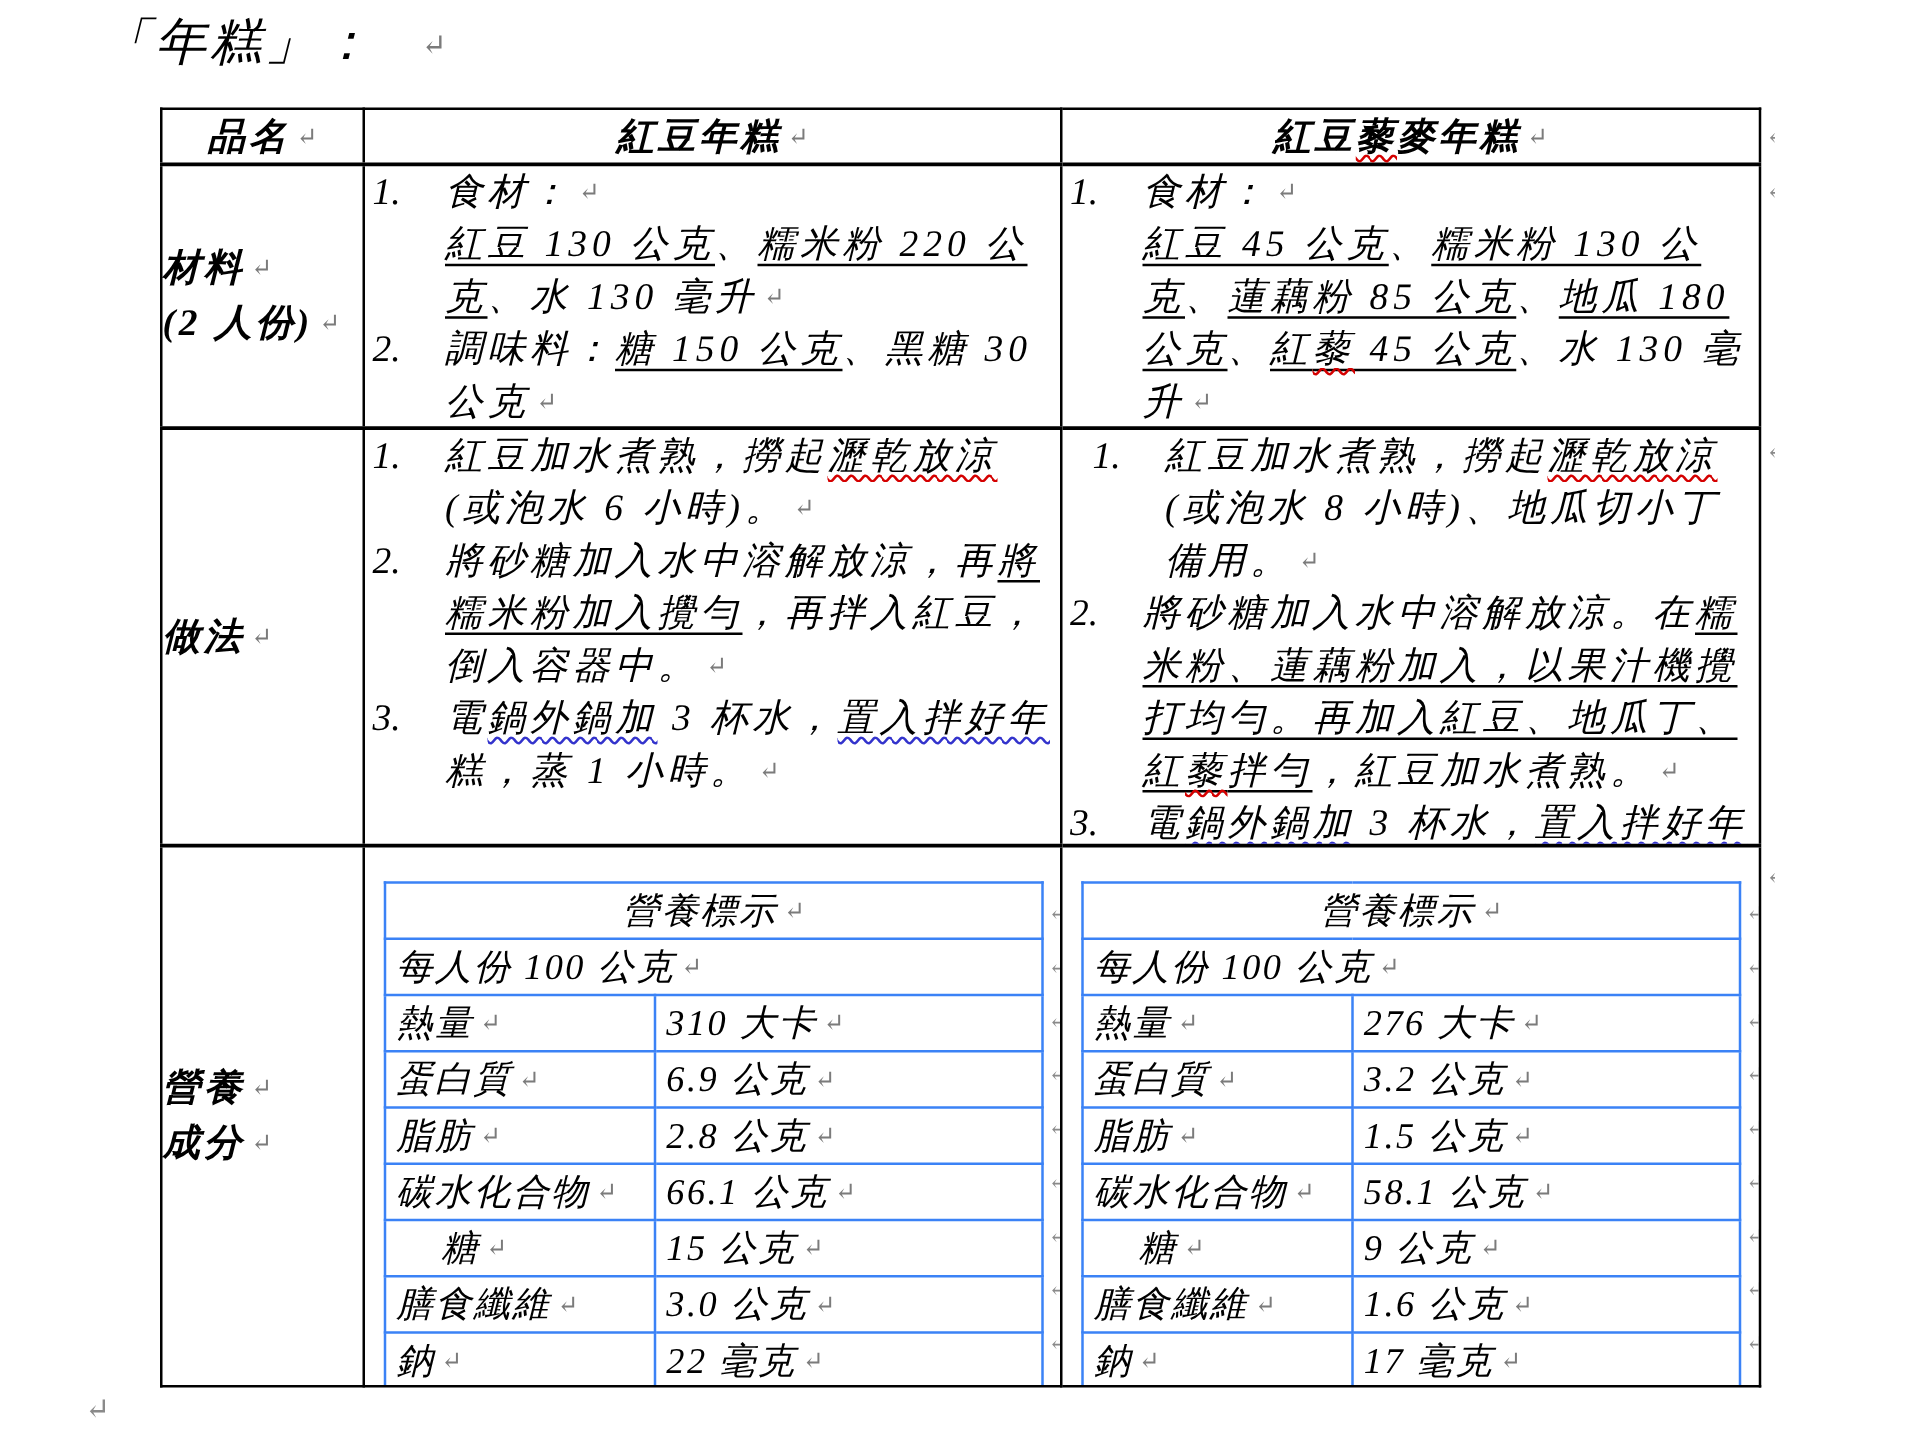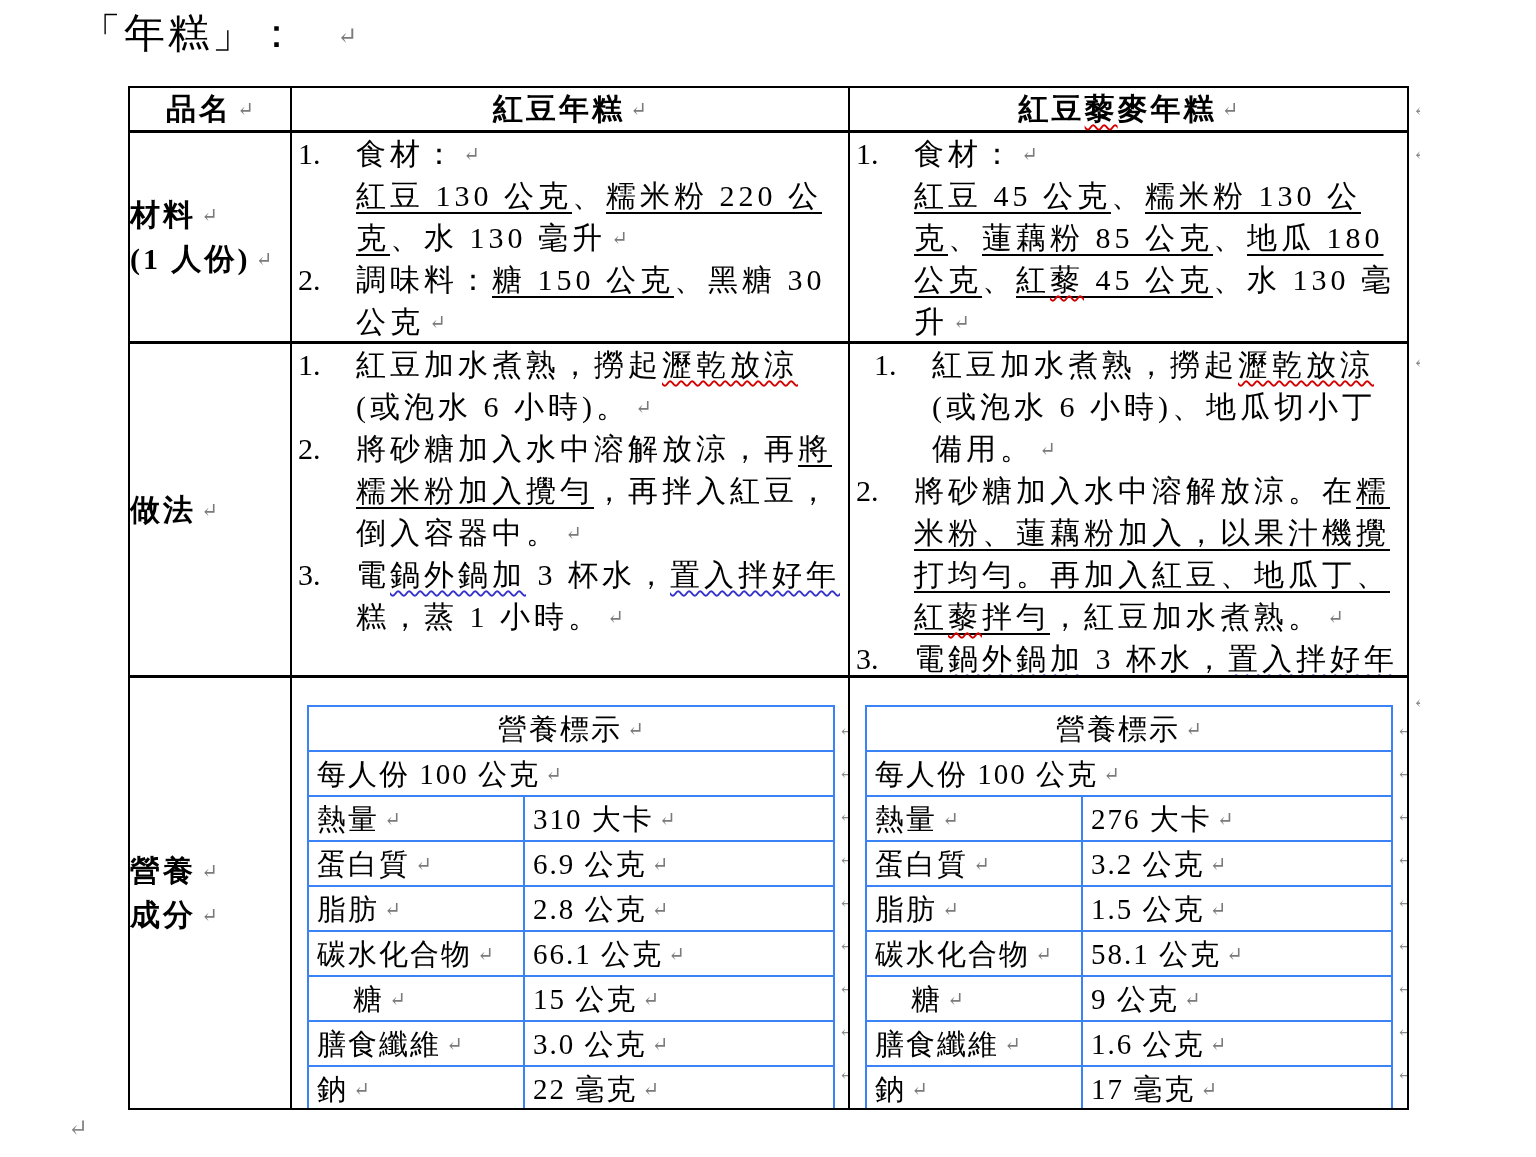--- a/index.html
+++ b/index.html
@@ -1,17 +1,17 @@
 <!DOCTYPE html>
 <html><head>
 <meta charset="utf-8">
 <style>
   html,body{margin:0;padding:0;background:#fff;}
   .page{position:relative;width:1420px;height:1157px;background:#ffffff;overflow:hidden;
-        font-family:"Liberation Serif","DejaVu Serif",serif;color:#000;}
+        font-family:"Liberation Serif","DejaVu Serif",serif;color:#000;font-style:italic;}
   .doc-title{position:absolute;left:80px;top:6px;font-size:41px;letter-spacing:3px;white-space:nowrap;}
   .doc-title .pmark{font-size:24px;margin-left:24px;}
   .outer{position:absolute;left:128px;top:86px;width:1279px;border-collapse:collapse;table-layout:fixed;}
   .outer>tbody>tr>td{border:2px solid #000;padding:0;}
   .outer>tbody>tr:not(:first-child)>td{border-top-width:3px;}
   .hcell{font-weight:bold;text-align:center;vertical-align:middle;font-size:30px;letter-spacing:3px;height:42px;}
   .labcell{font-weight:bold;text-align:left;vertical-align:middle;font-size:30px;letter-spacing:3px;line-height:44px;}
   .ccell{vertical-align:top;font-size:30px;line-height:42px;letter-spacing:4px;}
   .cellbox{overflow:hidden;}
   .h-mat{height:208px;}
@@ -52,21 +52,21 @@
         <col style="width:558px">
         <col style="width:559px">
     </colgroup>
     <tbody>
       <tr>
         <td class="hcell"><span>品名</span><span class="pmark">↵</span></td>
         <td class="hcell"><span>紅豆年糕</span><span class="pmark">↵</span></td>
         <td class="hcell"><span>紅豆</span><span class="u-r">藜</span><span>麥年糕</span><span class="pmark">↵</span></td>
       </tr>
       <tr>
-        <td class="labcell"><span>材料</span><span class="pmark">↵</span><br><span>(1 人份)</span><span class="pmark">↵</span></td>
+        <td class="labcell"><span>材料</span><span class="pmark">↵</span><br><span>(2 人份)</span><span class="pmark">↵</span></td>
         <td class="ccell">
           <div class="cellbox h-mat">
               <div class="li">
                 <span class="num">1.</span>
                 <div class="libody"><span>食材：</span><span class="pmark">↵</span><br><span class="u-s">紅豆 130 公克</span><span>、</span><span class="u-s">糯米粉 220 公克</span><span>、水 130 毫升</span><span class="pmark">↵</span></div>
               </div>
               <div class="li">
                 <span class="num">2.</span>
                 <div class="libody"><span>調味料：</span><span class="u-s">糖 150 公克</span><span>、黑糖 30 公克</span><span class="pmark">↵</span></div>
               </div>
@@ -96,21 +96,21 @@
               <div class="li">
                 <span class="num">3.</span>
                 <div class="libody"><span>電</span><span class="u-b">鍋外鍋加</span><span> 3 杯水，</span><span class="u-b">置入拌好年</span><span>糕，蒸 1 小時。</span><span class="pmark">↵</span></div>
               </div>
             </div>
         </td>
         <td class="ccell">
           <div class="cellbox h-met">
               <div class="li indent">
                 <span class="num">1.</span>
-                <div class="libody"><span>紅豆加水煮熟，撈起</span><span class="u-r">瀝乾放涼</span><span>(或泡水 6 小時)、地瓜切小丁備用。</span><span class="pmark">↵</span></div>
+                <div class="libody"><span>紅豆加水煮熟，撈起</span><span class="u-r">瀝乾放涼</span><span>(或泡水 8 小時)、地瓜切小丁備用。</span><span class="pmark">↵</span></div>
               </div>
               <div class="li">
                 <span class="num">2.</span>
                 <div class="libody"><span>將砂糖加入水中溶解放涼。在</span><span class="u-s">糯米粉、蓮藕粉加入，以果汁機攪打均勻。再加入紅豆、地瓜丁、紅</span><span class="u-s"><span class="u-r">藜</span></span><span class="u-s">拌勻</span><span>，紅豆加水煮熟。</span><span class="pmark">↵</span></div>
               </div>
               <div class="li">
                 <span class="num">3.</span>
                 <div class="libody"><span>電</span><span class="u-b">鍋外鍋加</span><span> 3 杯水，</span><span class="u-b">置入拌好年</span></div>
               </div>
             </div>

